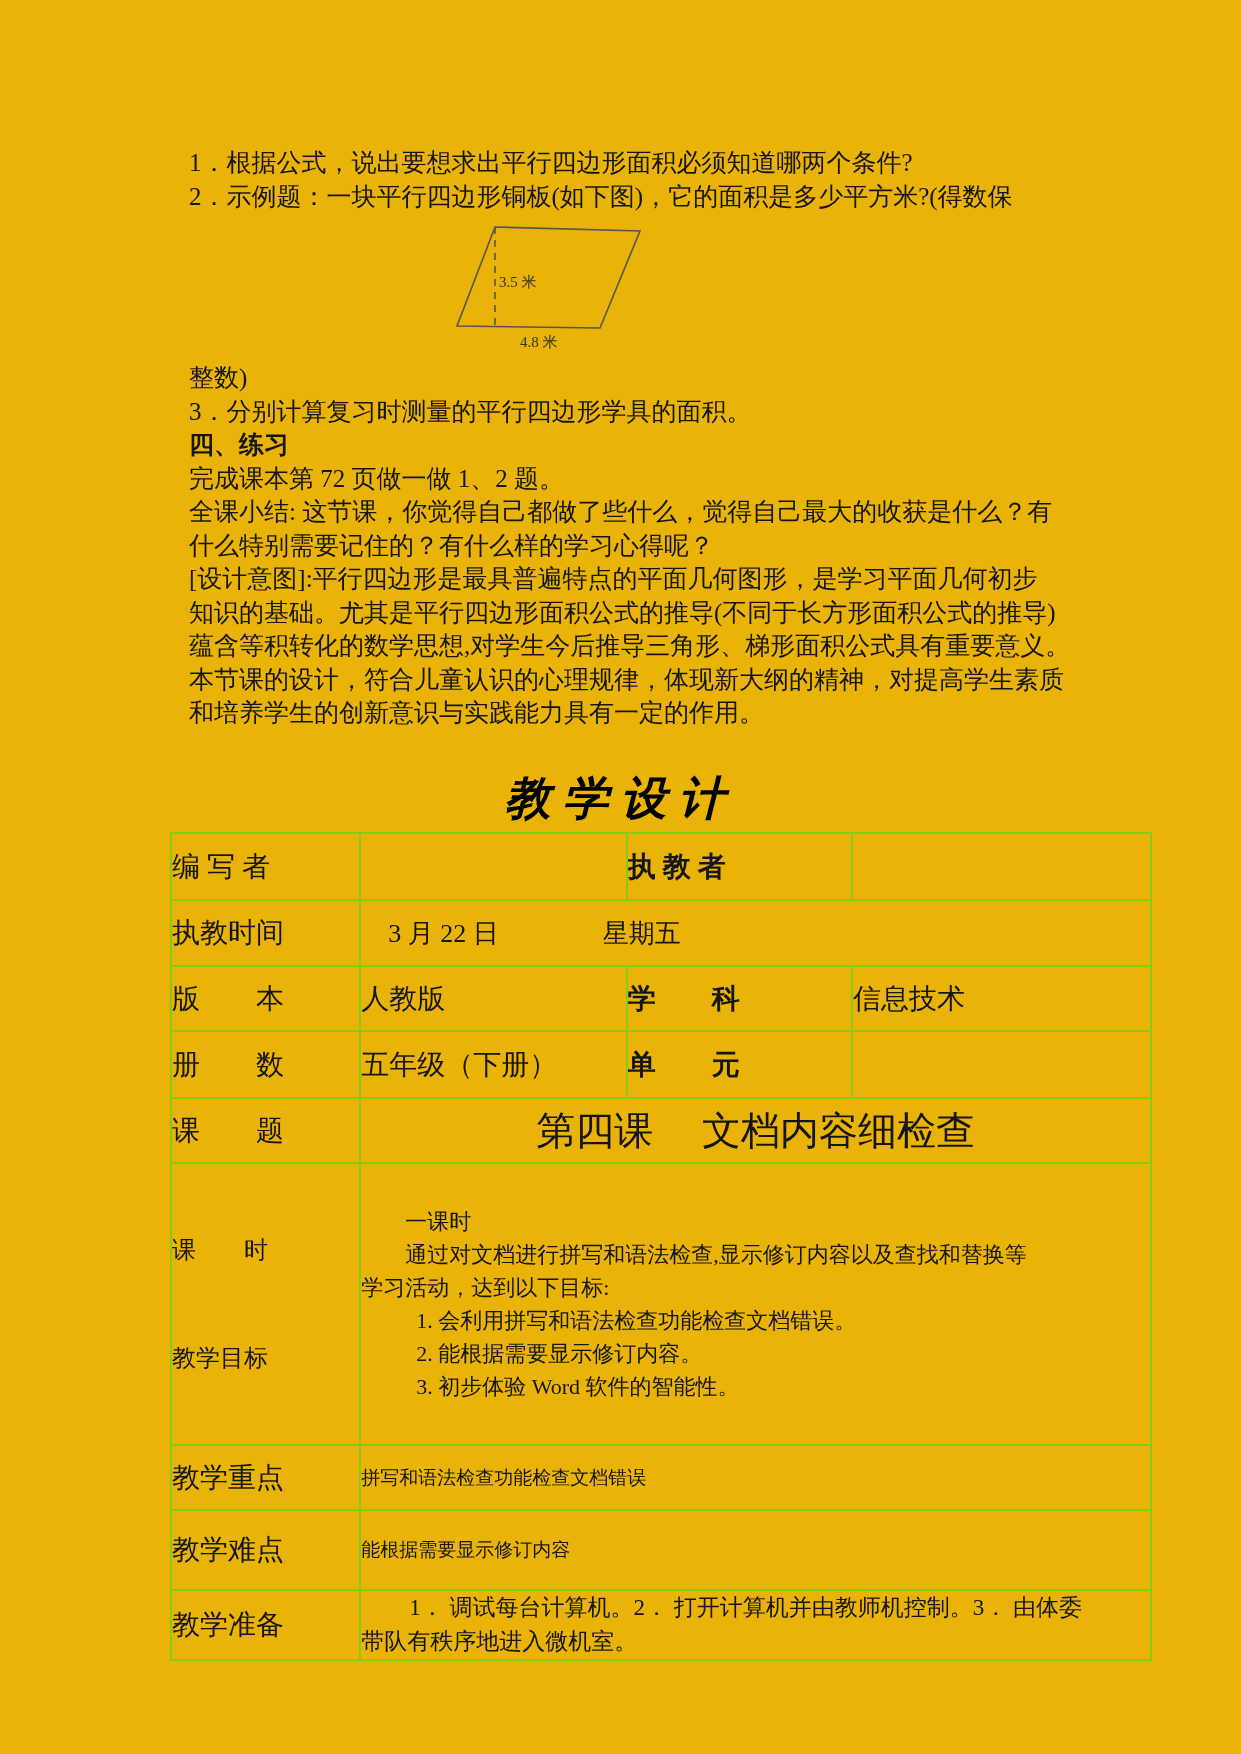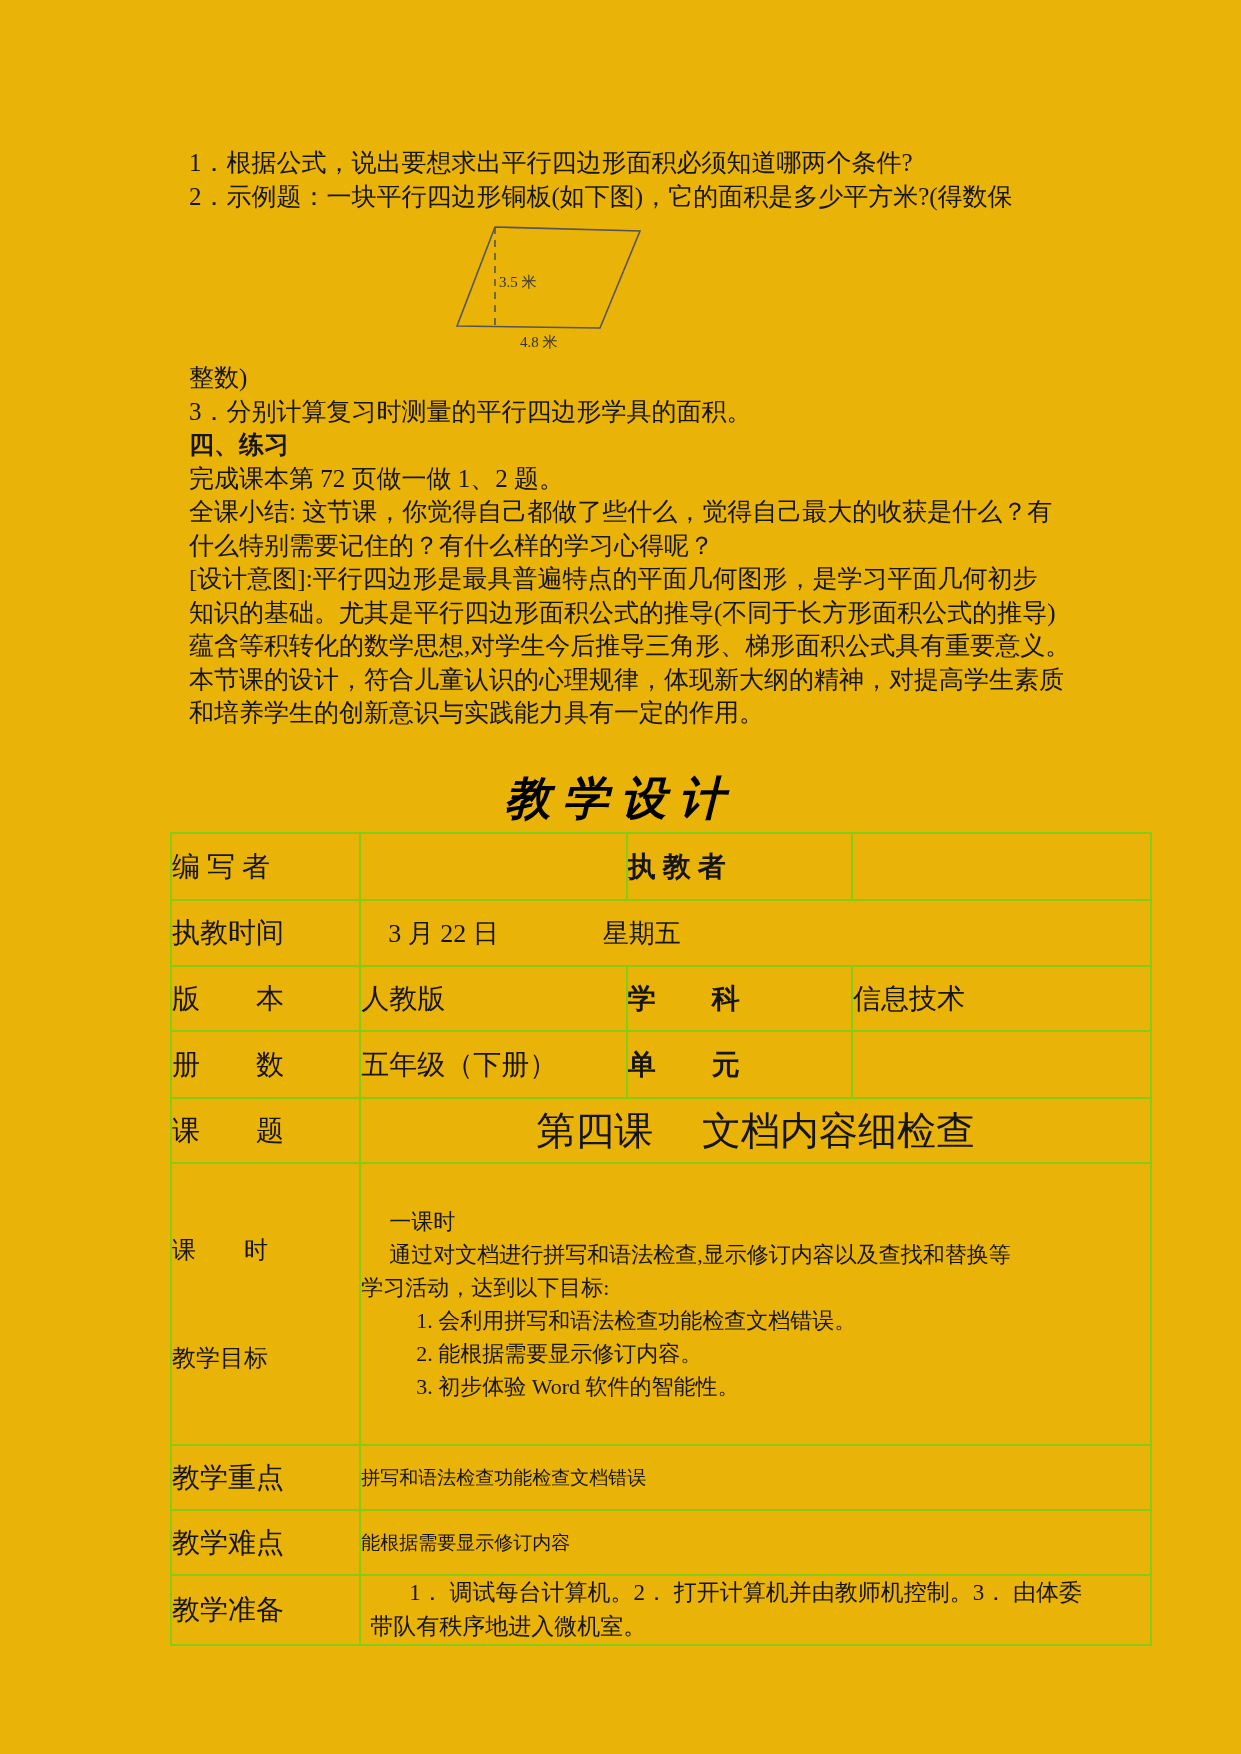--- a/index.html
+++ b/index.html
@@ -33,23 +33,23 @@
   table.sheet td{
     border:2px solid #84cc16;vertical-align:middle;
     padding:0;overflow:hidden;
   }
   td.lbl{font-size:28px;padding-left:30px;white-space:pre;}
   td.lbl.ctr{text-align:left;padding-left:0;font-weight:bold;}
   td.val{font-size:28px;padding-left:16px;white-space:pre;}
   td.val.big-ctr{text-align:center;font-size:39px;padding-left:0;}
   td.content{vertical-align:top;padding:6px 6px 0 17px;}
   .cline{white-space:pre;font-size:22px;line-height:33px;}
-  .cline.ind2{padding-left:28px;}
+  .cline.ind2{padding-left:44px;}
   .cline.ind25{padding-left:55px;}
-  .cline.big{font-size:23px;line-height:34px;padding-left:9px;}
+  .cline.big{font-size:23px;line-height:34px;}
   .cline.ind2b{padding-left:48px;}
   td.small-content{font-size:19px;padding-left:47px;white-space:pre;}
   .lbl-stack div{font-size:24px;line-height:44px;white-space:pre;}
 </style>
 </head>
 <body>
 
 <div id="page">
 
   <div class="textflow">
@@ -125,21 +125,21 @@
         <div class="cline">学习活动，达到以下目标:</div>
         <div class="cline ind25">1. 会利用拼写和语法检查功能检查文档错误。</div>
         <div class="cline ind25">2. 能根据需要显示修订内容。</div>
         <div class="cline ind25">3. 初步体验 Word 软件的智能性。</div>
       </td>
     </tr>
     <tr style="height:65px">
       <td class="lbl">教学重点</td>
       <td class="small-content" colspan="3">拼写和语法检查功能检查文档错误</td>
     </tr>
-    <tr style="height:65px">
+    <tr style="height:80px">
       <td class="lbl">教学难点</td>
       <td class="small-content" colspan="3">能根据需要显示修订内容</td>
     </tr>
     <tr style="height:68px">
       <td class="lbl">教学准备</td>
       <td class="content" colspan="3">
         <div class="cline big ind2b">1． 调试每台计算机。2． 打开计算机并由教师机控制。3． 由体委</div>
         <div class="cline big">带队有秩序地进入微机室。</div>
       </td>
     </tr>

